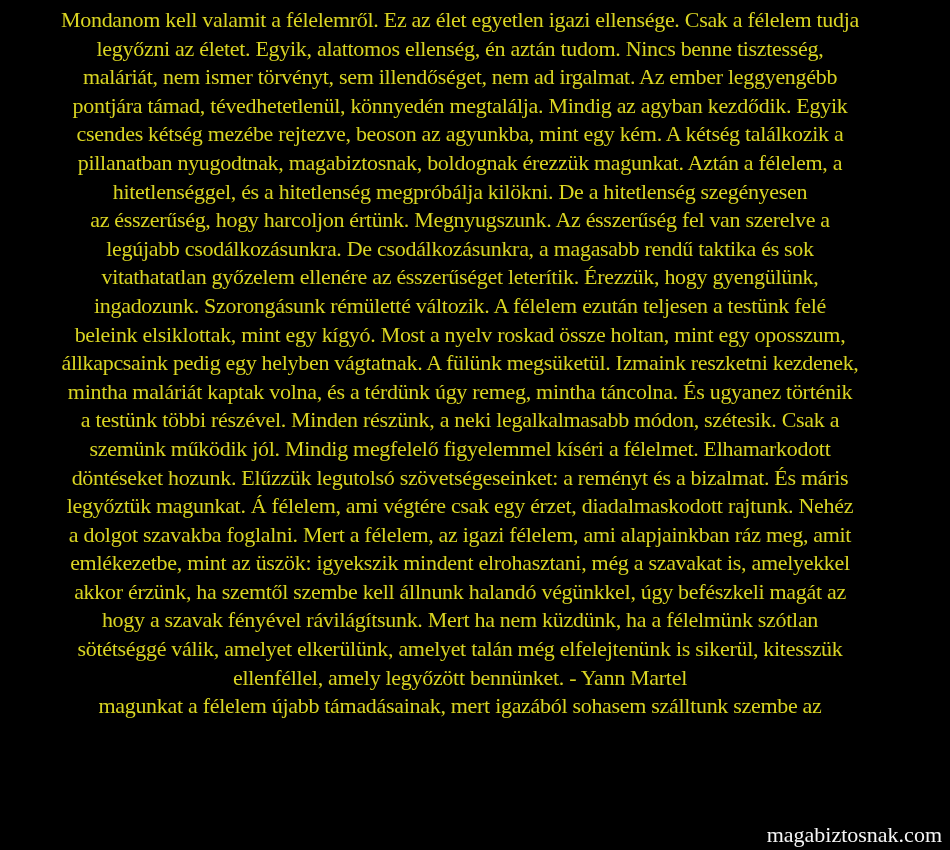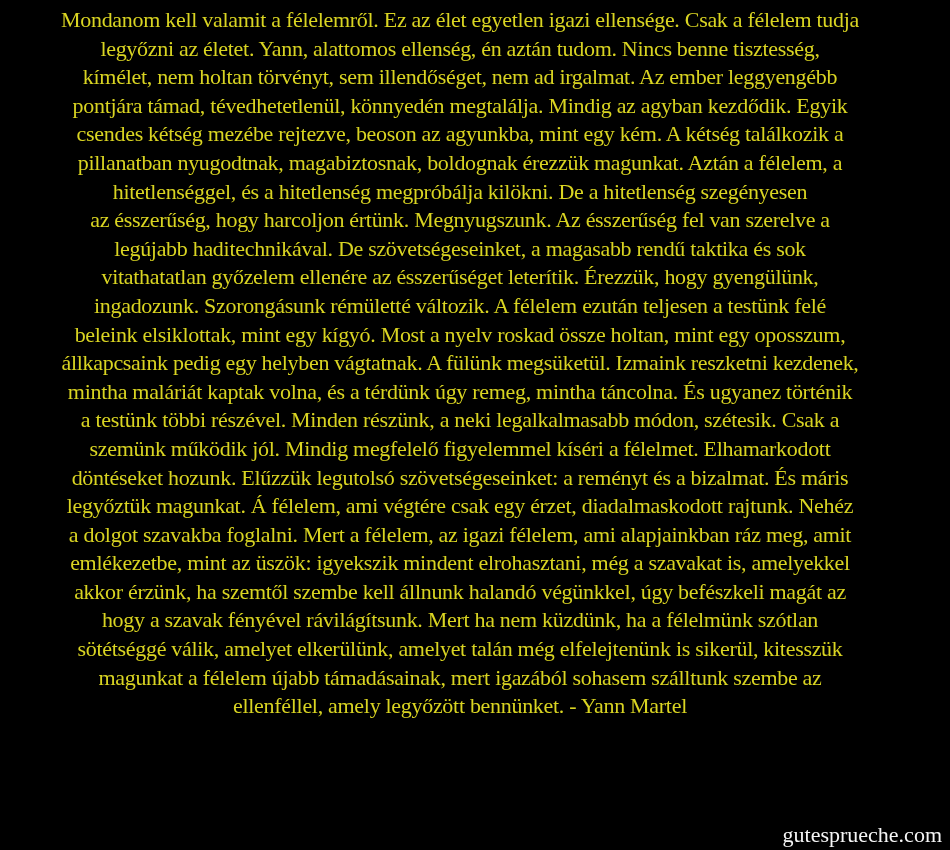--- a/index.html
+++ b/index.html
@@ -38,40 +38,40 @@
     font-size: 22px;
     letter-spacing: 0;
   }
 </style>
 </head>
 <body>
 
 <main class="canvas">
   <div class="quote">
       <div class="line">Mondanom kell valamit a félelemről. Ez az élet egyetlen igazi ellensége. Csak a félelem tudja</div>
-      <div class="line">legyőzni az életet. Yann, alattomos ellenség, én aztán tudom. Nincs benne tisztesség,</div>
-      <div class="line">kímélet, nem holtan törvényt, sem illendőséget, nem ad irgalmat. Az ember leggyengébb</div>
+      <div class="line">legyőzni az életet. Egyik, alattomos ellenség, én aztán tudom. Nincs benne tisztesség,</div>
+      <div class="line">maláriát, nem ismer törvényt, sem illendőséget, nem ad irgalmat. Az ember leggyengébb</div>
       <div class="line">pontjára támad, tévedhetetlenül, könnyedén megtalálja. Mindig az agyban kezdődik. Egyik</div>
       <div class="line">csendes kétség mezébe rejtezve, beoson az agyunkba, mint egy kém. A kétség találkozik a</div>
       <div class="line">pillanatban nyugodtnak, magabiztosnak, boldognak érezzük magunkat. Aztán a félelem, a</div>
       <div class="line">hitetlenséggel, és a hitetlenség megpróbálja kilökni. De a hitetlenség szegényesen</div>
       <div class="line">az ésszerűség, hogy harcoljon értünk. Megnyugszunk. Az ésszerűség fel van szerelve a</div>
-      <div class="line">legújabb haditechnikával. De szövetségeseinket, a magasabb rendű taktika és sok</div>
+      <div class="line">legújabb csodálkozásunkra. De csodálkozásunkra, a magasabb rendű taktika és sok</div>
       <div class="line">vitathatatlan győzelem ellenére az ésszerűséget leterítik. Érezzük, hogy gyengülünk,</div>
       <div class="line">ingadozunk. Szorongásunk rémületté változik. A félelem ezután teljesen a testünk felé</div>
       <div class="line">beleink elsiklottak, mint egy kígyó. Most a nyelv roskad össze holtan, mint egy oposszum,</div>
       <div class="line">állkapcsaink pedig egy helyben vágtatnak. A fülünk megsüketül. Izmaink reszketni kezdenek,</div>
       <div class="line">mintha maláriát kaptak volna, és a térdünk úgy remeg, mintha táncolna. És ugyanez történik</div>
       <div class="line">a testünk többi részével. Minden részünk, a neki legalkalmasabb módon, szétesik. Csak a</div>
       <div class="line">szemünk működik jól. Mindig megfelelő figyelemmel kíséri a félelmet. Elhamarkodott</div>
       <div class="line">döntéseket hozunk. Elűzzük legutolsó szövetségeseinket: a reményt és a bizalmat. És máris</div>
       <div class="line">legyőztük magunkat. Á félelem, ami végtére csak egy érzet, diadalmaskodott rajtunk. Nehéz</div>
       <div class="line">a dolgot szavakba foglalni. Mert a félelem, az igazi félelem, ami alapjainkban ráz meg, amit</div>
       <div class="line">emlékezetbe, mint az üszök: igyekszik mindent elrohasztani, még a szavakat is, amelyekkel</div>
       <div class="line">akkor érzünk, ha szemtől szembe kell állnunk halandó végünkkel, úgy befészkeli magát az</div>
       <div class="line">hogy a szavak fényével rávilágítsunk. Mert ha nem küzdünk, ha a félelmünk szótlan</div>
       <div class="line">sötétséggé válik, amelyet elkerülünk, amelyet talán még elfelejtenünk is sikerül, kitesszük</div>
+      <div class="line">ellenféllel, amely legyőzött bennünket. - Yann Martel</div>
       <div class="line">magunkat a félelem újabb támadásainak, mert igazából sohasem szálltunk szembe az</div>
-      <div class="line">ellenféllel, amely legyőzött bennünket. - Yann Martel</div>
     </div>
 </main>
 
-<div class="watermark">gutesprueche.com</div>
+<div class="watermark">magabiztosnak.com</div>
 
 </body></html>

